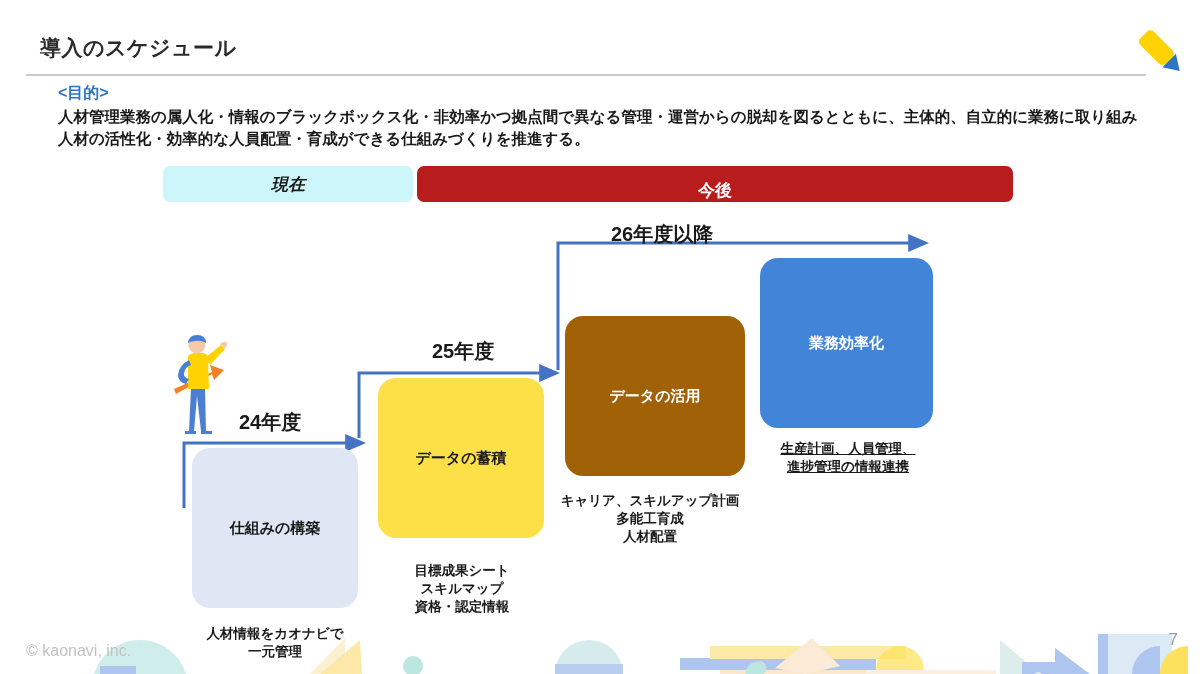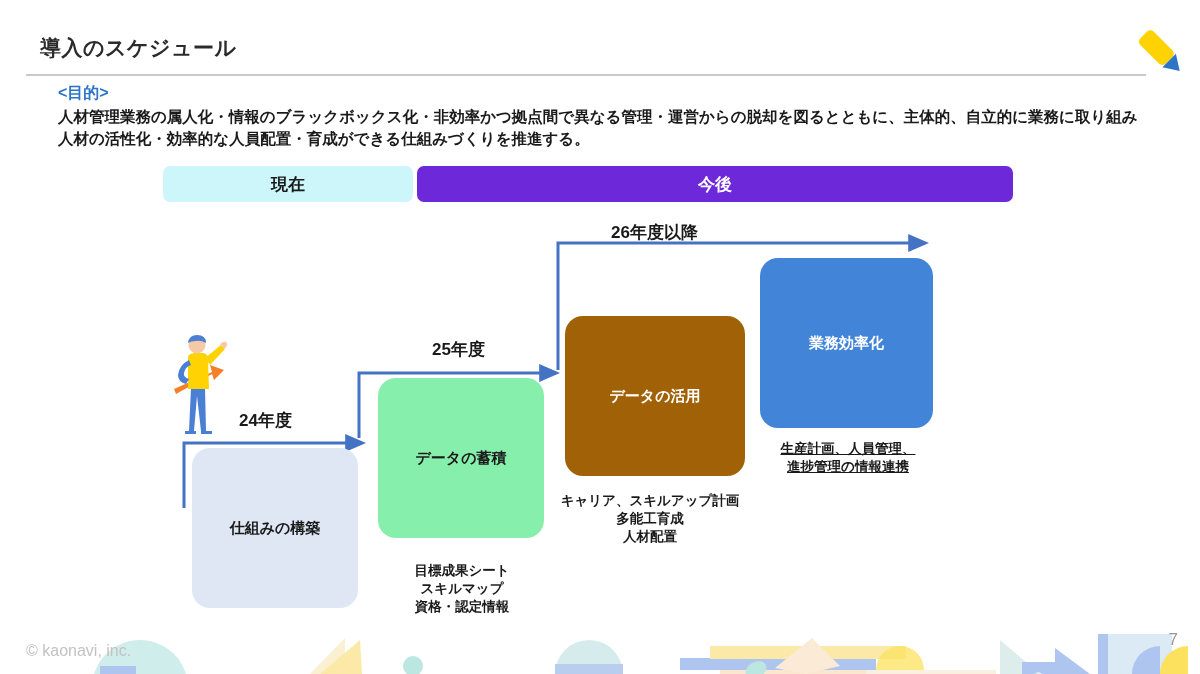--- a/index.html
+++ b/index.html
@@ -78,33 +78,35 @@
     justify-content: center;
     font-size: 17px;
     font-weight: bold;
   }
   .banner-now {
     left: 163px;
     top: 166px;
     width: 250px;
     background: #cdf6fb;
     color: #1a1a1a;
+    font-style: italic;
   }
   .banner-future {
     left: 417px;
     top: 166px;
     width: 596px;
-    background: #6d28d9;
+    background: #b91c1c;
     color: #ffffff;
+    align-items: flex-end;
   }
 
   
   .year-label {
     position: absolute;
-    font-size: 17px;
+    font-size: 20px;
     font-weight: bold;
     color: #1a1a1a;
     white-space: nowrap;
   }
   .year-24 { left: 239px; top: 409px; }
   .year-25 { left: 432px; top: 338px; }
   .year-26 { left: 611px; top: 221px; }
 
   
   .arrow-layer {
@@ -128,21 +130,21 @@
   }
   .box-build {
     left: 192px; top: 448px;
     width: 166px; height: 160px;
     background: #dee7f3;
     color: #1a1a1a;
   }
   .box-accum {
     left: 378px; top: 378px;
     width: 166px; height: 160px;
-    background: #86efac;
+    background: #fde047;
     color: #1a1a1a;
   }
   .box-util {
     left: 565px; top: 316px;
     width: 180px; height: 160px;
     background: #a16207;
     color: #ffffff;
   }
   .box-effi {
     left: 760px; top: 258px;
@@ -271,20 +273,22 @@
     <span>データの活用</span>
   </div>
   <div class="stage-box box-effi">
     <span>業務効率化</span>
   </div>
 
   <div class="year-label year-24">24年度</div>
   <div class="year-label year-25">25年度</div>
   <div class="year-label year-26">26年度以降</div>
 
+  <div class="caption cap-build">人材情報をカオナビで
+一元管理</div>
   <div class="caption cap-accum">目標成果シート
 スキルマップ
 資格・認定情報</div>
   <div class="caption cap-util">キャリア、スキルアップ計画
 多能工育成
 人材配置</div>
   <div class="caption cap-effi">生産計画、人員管理、
 進捗管理の情報連携</div>
 
   <svg class="footer-deco" viewBox="0 0 1200 46">

